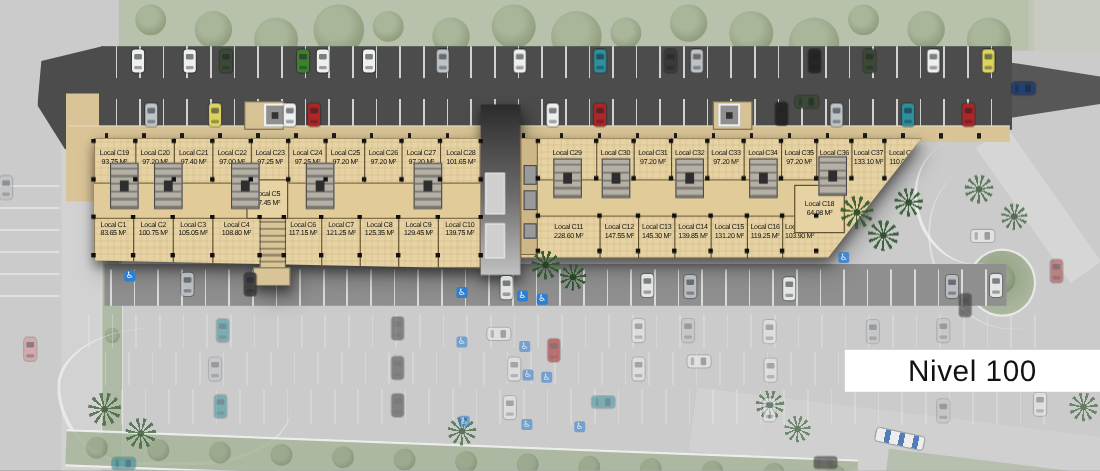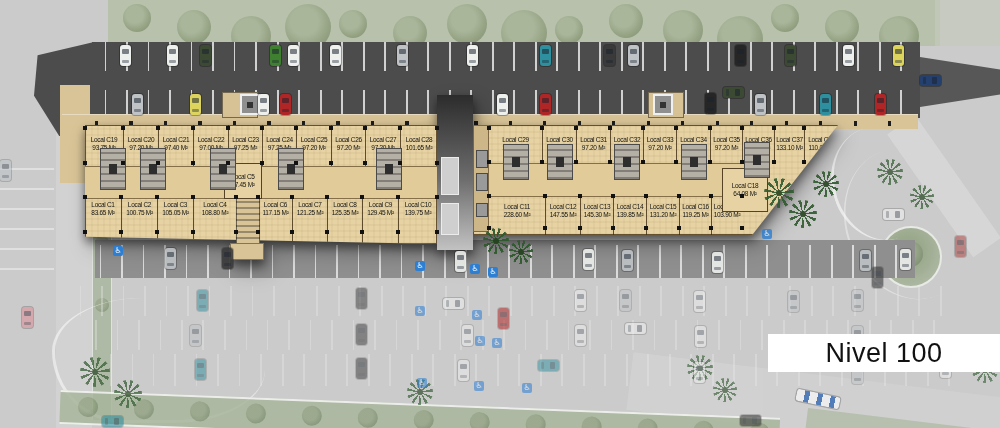--- a/index.html
+++ b/index.html
@@ -105,21 +105,21 @@
   .car .win{position:absolute;left:2px;right:2px;top:4px;height:5px;border-radius:1px;background:rgba(25,35,48,.55);}
   .car .win2{position:absolute;left:2px;right:2px;bottom:3px;height:3px;border-radius:1px;background:rgba(25,35,48,.4);}
   .car.h{transform:rotate(90deg);}
   #bus{left:796px;top:393px;width:44px;height:12px;background:#f2f2f2;border-radius:3px;
         transform:rotate(12deg);box-shadow:0 0 0 1px rgba(0,0,0,.25);opacity:.85;
         background-image:repeating-linear-gradient(90deg,transparent 0 8px,#3d6fb4 8px 13px);}
   .hc{position:absolute;width:10px;height:10px;border-radius:2px;color:#fff;
         font-size:8px;line-height:10px;text-align:center;}
   
   #nivel-box{left:768px;top:318px;width:232px;height:38px;background:#ffffff;
-        display:flex;align-items:center;justify-content:center;margin-top:16px;}
+        display:flex;align-items:center;justify-content:center;}
   #nivel-box span{font-size:27px;color:#111;letter-spacing:.5px;}
 </style>
 </head>
 <body>
 
 <div id="canvas">
 
   <div class="abs" id="trees-band">
       <div class="tree" style="left: 15px; top: 4px; width: 28px; height: 28px;"></div>
       <div class="tree" style="left: 69px; top: 10px; width: 34px; height: 34px;"></div>

